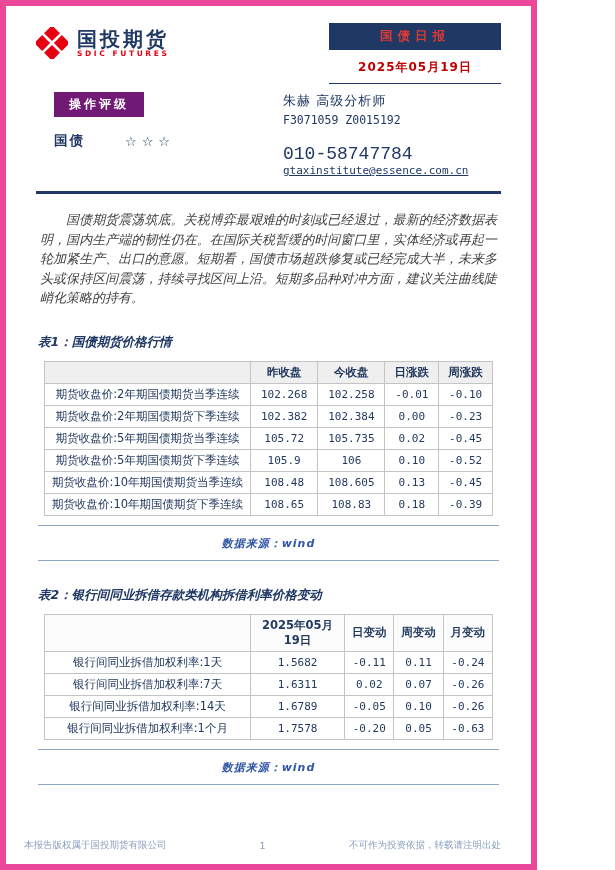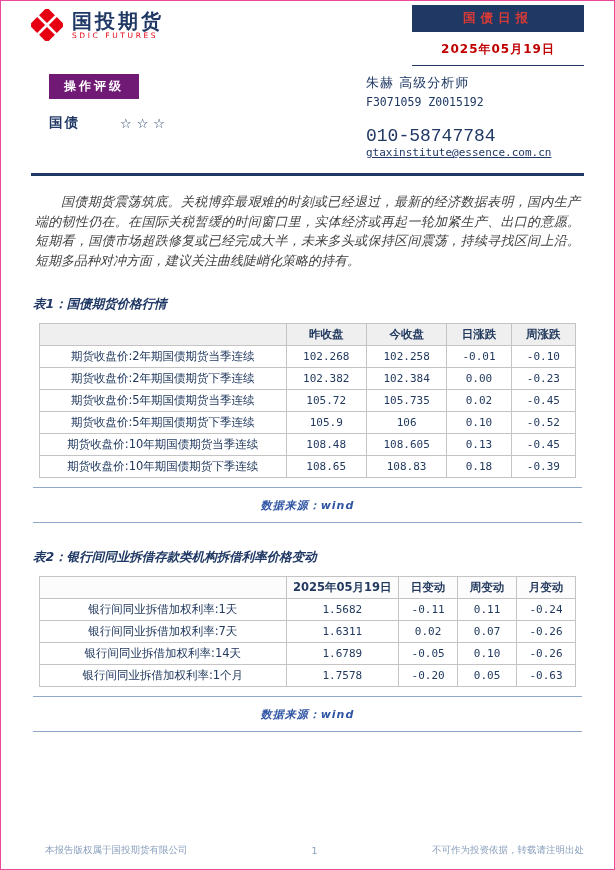--- a/index.html
+++ b/index.html
@@ -1,25 +1,25 @@
 <!DOCTYPE html>
 <html><head>
 <meta charset="utf-8">
 <style>
   * { margin:0; padding:0; box-sizing:border-box; }
   html,body { background:#ffffff; font-family:"DejaVu Sans", sans-serif; }
-  .page{ width:615px; height:870px; background:#fff; border:1px solid #ec4899;
-         padding:4px 30px; position:relative; overflow:hidden; }
+  .page{ width:537px; height:870px; background:#fff; border:6px solid #ec4899;
+         padding:17px 30px; position:relative; overflow:hidden; }
 
   
   .logo-row{ display:flex; justify-content:space-between; align-items:flex-start; }
   .brand{ display:flex; align-items:center; gap:9px; margin-top:4px; }
   .logo-svg{ width:32px; height:32px; display:block; }
   .brand-cn{ font-size:20px; font-weight:800; color:#1f3864; letter-spacing:3px; line-height:1; }
-  .brand-en{ font-size:7.5px; color:#e60012; letter-spacing:2.6px; margin-top:0; font-weight:400; }
+  .brand-en{ font-size:7.5px; color:#e60012; letter-spacing:2.6px; margin-top:0; font-weight:700; }
 
   .meta{ width:172px; }
   .banner{ background:#1f3864; color:#d93a35; font-weight:800; font-size:12.5px;
            text-align:center; padding:5px 0; letter-spacing:5px; }
   .date{ margin-top:9px; color:#c00000; font-weight:800; font-size:12px; text-align:center;
          padding-bottom:7px; border-bottom:1.5px solid #1f3864; letter-spacing:1px; }
 
   
   .rating-area{ display:flex; justify-content:space-between; margin-top:8px; }
   .rating-left{ margin-left:18px; }
@@ -51,21 +51,21 @@
   .t1 thead th{ background:#efefef; }
   .t2 thead th{ background:#fcfcfc; }
   .data-table td:first-child,.data-table th:first-child{ width:46%; }
   .t2 th:nth-child(2),.t2 td:nth-child(2){ width:21%; }
   .num-cell{ font-family:"DejaVu Sans Mono", monospace; font-size:11px; }
 
   .source-wrap{ margin:9px 2px 0; border-top:1px solid #90a9cb; border-bottom:1px solid #90a9cb;
                 text-align:center; padding:6px 0 9px; }
   .source{ color:#2f55a4; font-size:11px; font-style:italic; font-weight:600; letter-spacing:1px; }
 
-  .footer{ position:absolute; left:44px; right:30px; bottom:12px; display:flex;
+  .footer{ position:absolute; left:18px; right:30px; bottom:12px; display:flex;
            align-items:center; font-size:9.5px; color:#8aa0bd; }
   .f-left{ flex:1; text-align:left; }
   .f-page{ width:40px; text-align:center; }
   .f-right{ flex:1; text-align:right; }
 </style>
 </head>
 <body>
 
 <div class="page">
 

